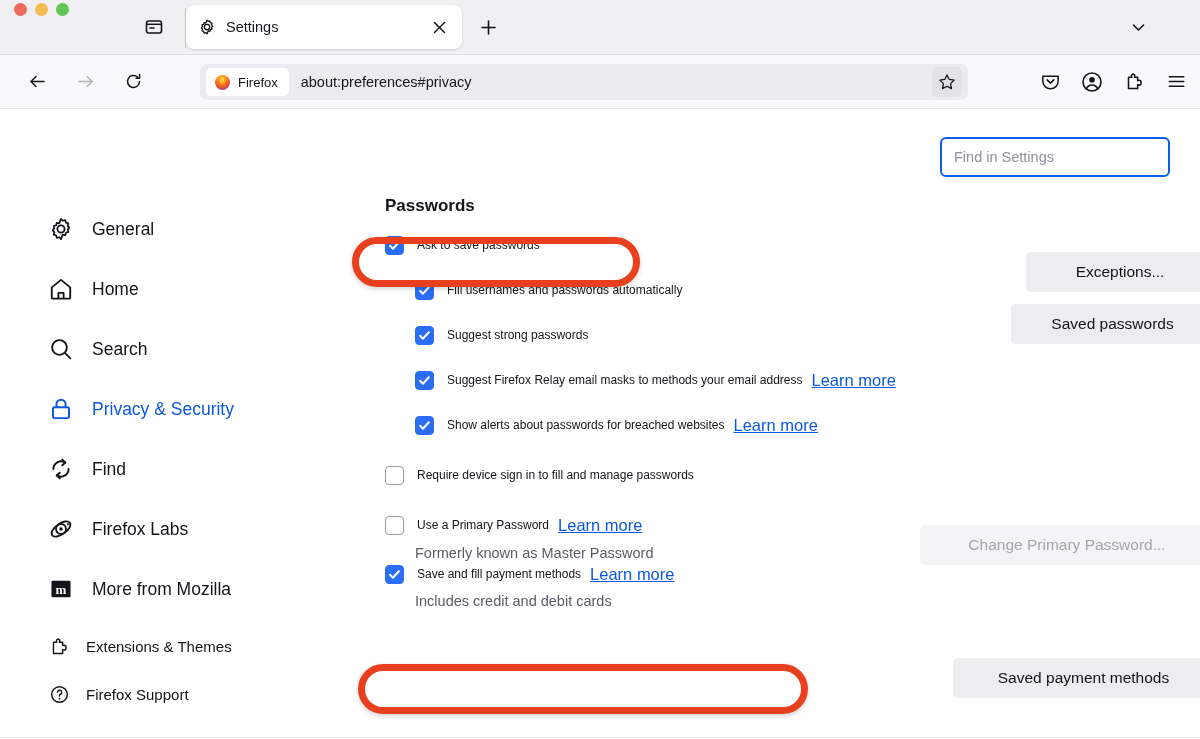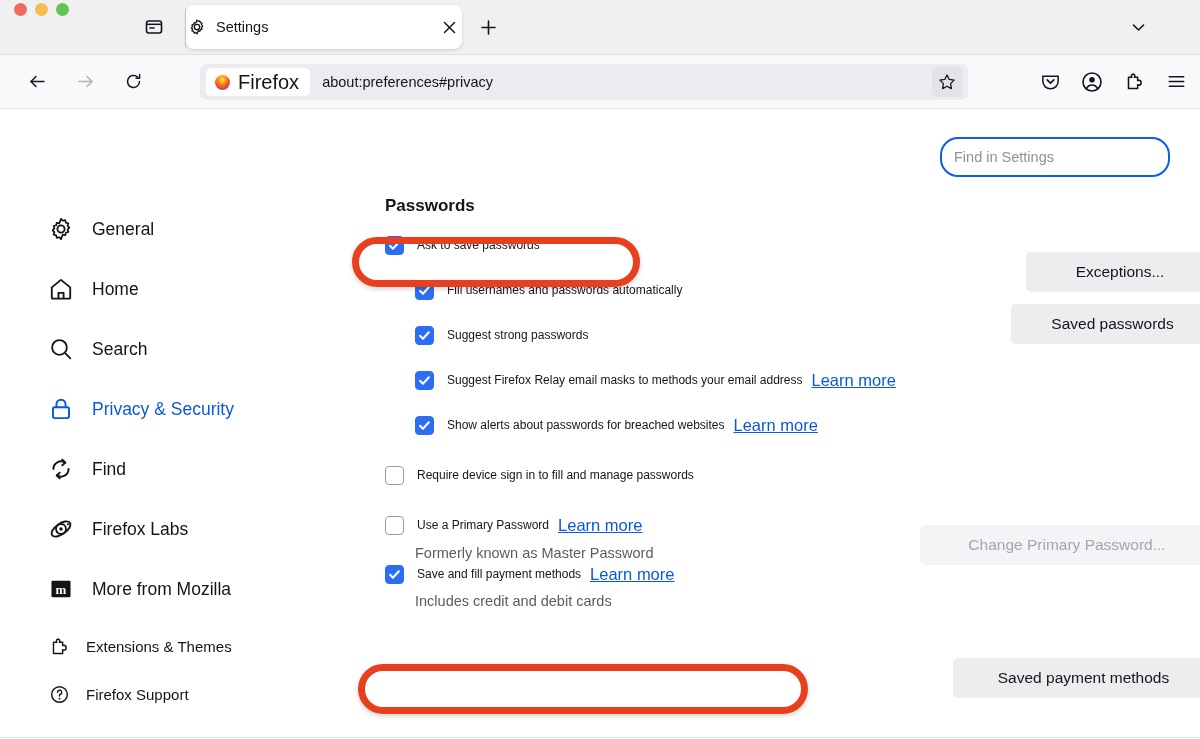--- a/index.html
+++ b/index.html
@@ -46,21 +46,21 @@
   }
 
   .tab {
     position: absolute;
     left: 186px; top: 5px;
     width: 276px; height: 44px;
     background: #ffffff;
     border-radius: 8px;
     box-shadow: 0 1px 3px rgba(0,0,0,.14);
     display: flex; align-items: center;
-    padding: 0 2px;
+    padding: 0 12px;
   }
   .tab-favicon { width: 18px; height: 18px; flex: 0 0 18px; display:block; }
   .tab-title {
     flex: 1 1 auto;
     font-size: 14.5px; color: #15141a;
     margin-left: 10px;
     white-space: nowrap; overflow: hidden; text-overflow: ellipsis;
   }
   .tab-close {
     width: 22px; height: 22px;
@@ -111,21 +111,21 @@
   }
   .fx-pill {
     display: flex; align-items: center;
     gap: 7px;
     background: #ffffff;
     border-radius: 5px;
     height: 28px;
     padding: 0 11px 0 8px;
     flex: 0 0 auto;
   }
-  .fx-pill-label { font-size: 20px; color: #15141a; }
+  .fx-pill-label { font-size: 13px; color: #15141a; }
   .url-text {
     font-size: 14.5px; color: #15141a;
     margin-left: 12px;
     white-space: nowrap; overflow: hidden;
     flex: 1 1 auto;
   }
   .star-btn {
     width: 30px; height: 30px;
     border-radius: 5px;
     background: #e3e3e7;
@@ -149,21 +149,21 @@
     height: 629px;
     background: #ffffff;
     overflow: hidden;
   }
 
   .find-settings {
     position: absolute;
     right: 30px; top: 28px;
     width: 230px; height: 40px;
     border: 2px solid #0b5ee5;
-    border-radius: 18px;
+    border-radius: 6px;
     background: #fff;
     display: flex; align-items: center;
     padding: 0 12px;
   }
   .find-settings-input {
     border: 0; outline: 0; background: transparent;
     font-family: "Liberation Sans", sans-serif;
     font-size: 14.5px; color: #5b5b66;
     width: 100%;
   }

